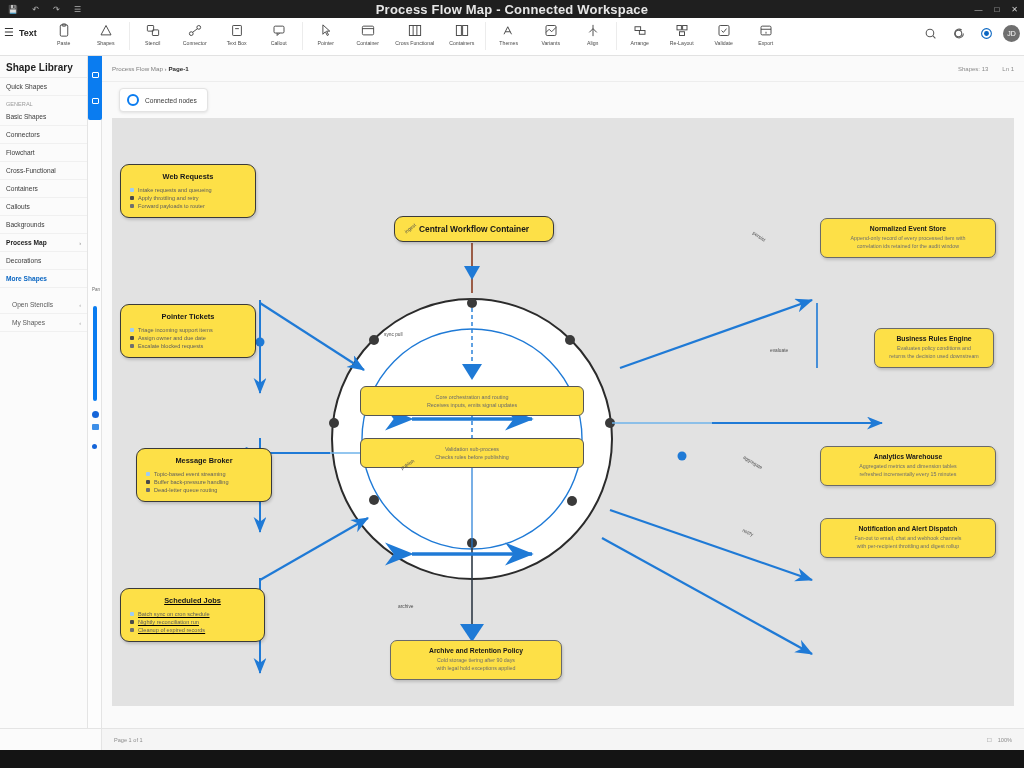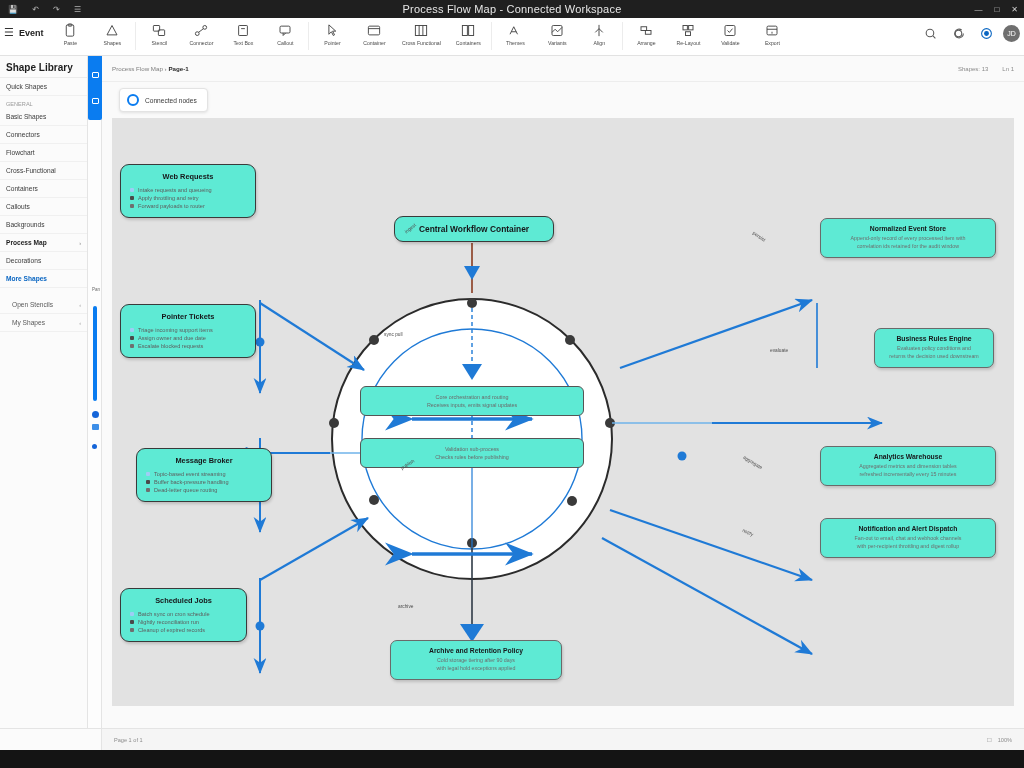--- a/index.html
+++ b/index.html
@@ -12,22 +12,23 @@
   
   #titlebar {
     position: absolute; left: 0; top: 0; width: 1024px; height: 18px;
     background: #1f1f1f; color: #d8d8d8;
     display: flex; align-items: center;
   }
   .tb-left { display: flex; align-items: center; gap: 14px; padding-left: 8px; }
   .tb-ico { font-size: 8px; color: #c9c9c9; opacity: .85; letter-spacing: .2px; }
   .tb-title {
     position: absolute; left: 0; right: 0; text-align: center;
-    font-size: 11px; color: #e6e6e6; letter-spacing: .2px;
+    font-size: 13px; color: #e6e6e6; letter-spacing: .2px;
     pointer-events: none;
+    font-weight: bold;
   }
   .tb-right { position: absolute; right: 6px; display: flex; gap: 12px; }
   .tb-right span { font-size: 8px; color: #cfcfcf; }
 
   
   #ribbon {
     position: absolute; left: 0; top: 18px; width: 1024px; height: 38px;
     background: #ffffff; border-bottom: 1px solid #e2e2e2;
     display: flex; align-items: flex-start; overflow: hidden;
   }
@@ -151,21 +152,21 @@
   #chip .txt { font-size: 6.6px; color: #3a3a3a; }
 
   #canvas {
     position: absolute; left: 10px; top: 62px;
     width: 902px; height: 588px; background: #e2e2e2;
   }
   #canvas svg { position: absolute; left: 0; top: 0; }
 
   
   .node {
-    position: absolute; background: #5eead4;
+    position: absolute; background: #fde047;
     border: 1.5px solid #3a3a3a; border-radius: 9px;
     box-shadow: 1px 2px 3px rgba(0,0,0,.16);
     padding: 7px 9px; z-index: 3;
   }
   .node .n-title {
     font-size: 7.4px; font-weight: bold; color: #17171a;
     text-align: center; margin-bottom: 5px;
   }
   .node .n-li {
     display: flex; align-items: flex-start; gap: 4px;
@@ -229,21 +230,21 @@
   <div class="tb-right">
     <span>—</span>
     <span>□</span>
     <span>✕</span>
   </div>
 </div>
 
 <div id="ribbon">
   <div class="rb-file">
     <span style="font-size:11px;color:#333;">☰</span>
-    <span class="lbl">Event</span>
+    <span class="lbl">Text</span>
   </div>
   <div class="rb-groups" id="ribbon-groups">
       <div class="rb-item">
         <span class="rb-glyph">
           <svg width="16" height="15" viewBox="0 0 24 24" fill="none" stroke="#444" stroke-width="1.5">
             <rect x="6" y="3" width="12" height="18" rx="2"></rect>
             <rect x="9" y="1.5" width="6" height="3.5" rx="1"></rect>
           </svg>
         </span>
         <span class="rb-lbl">Paste</span>
@@ -621,21 +622,21 @@
           </div>
           <div class="n-li">
             <i class="bu" style="background: rgb(74, 74, 74);"></i>
             <span>Buffer back-pressure handling</span>
           </div>
           <div class="n-li">
             <i class="bu" style="background: rgb(111, 111, 111);"></i>
             <span>Dead-letter queue routing</span>
           </div>
         </div>
-        <div class="node" style="left: 8px; top: 470px; width: 127px;">
+        <div class="node" style="left: 8px; top: 470px; width: 145px; text-decoration: underline;">
           <div class="n-title">Scheduled Jobs</div>
           <div class="n-li">
             <i class="bu" style="background: rgb(158, 205, 245);"></i>
             <span>Batch sync on cron schedule</span>
           </div>
           <div class="n-li">
             <i class="bu" style="background: rgb(74, 74, 74);"></i>
             <span>Nightly reconciliation run</span>
           </div>
           <div class="n-li">

